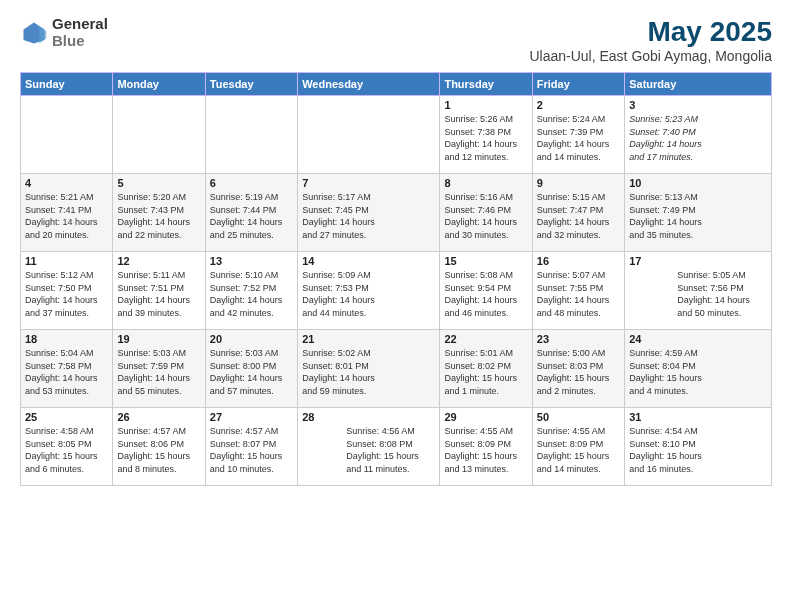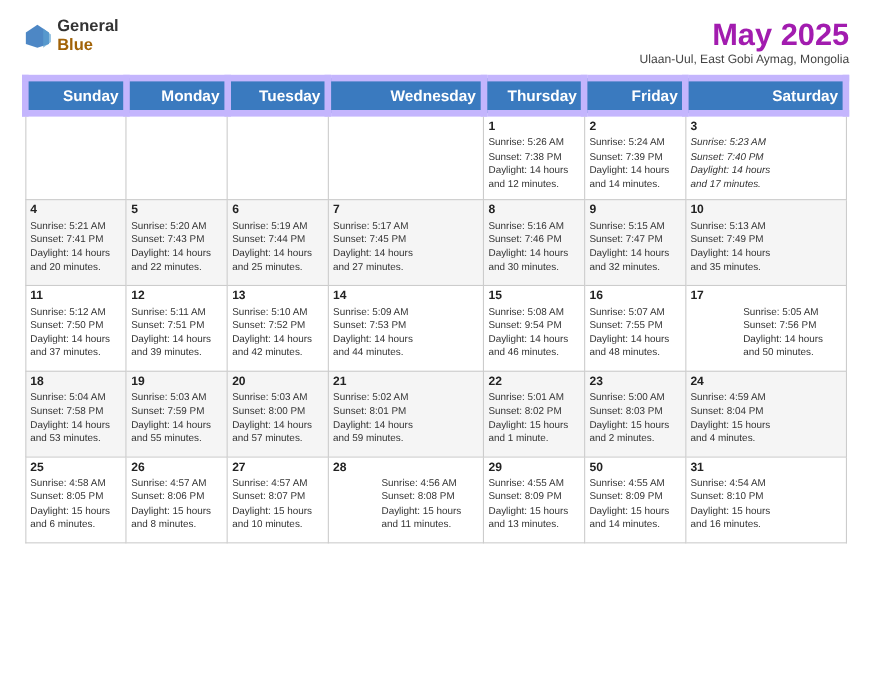--- a/index.html
+++ b/index.html
@@ -25,50 +25,50 @@
       display: flex;
       align-items: center;
       gap: 4px;
     }
     .logo-text {
       font-size: 15px;
       font-weight: bold;
       line-height: 1.1;
     }
     .logo-general { color: #333; }
-    .logo-blue { color: #a16207; }
+    .logo-blue { color: #737373; }
     .logo-icon {
       width: 28px;
       height: 28px;
     }
     .title-block {
       text-align: right;
     }
     .main-title {
       font-size: 28px;
       font-weight: bold;
-      color: #a21caf;
+      color: #0c4a6e;
     }
     .subtitle {
-      font-size: 11px;
+      font-size: 14px;
       color: #444;
     }
     .calendar {
       width: 100%;
       border-collapse: collapse;
       font-size: 10px;
     }
     .calendar thead tr th {
       background: #3a7abf;
       color: #fff;
       padding: 5px 4px;
-      font-size: 14px;
+      font-size: 11px;
       font-weight: bold;
-      border: 6px solid #c4b5fd;
-      text-align: right;
+      border: 1px solid #c4b5fd;
+      text-align: left;
     }
     .calendar tbody tr td {
       border: 1px solid #ccc;
       vertical-align: top;
       padding: 3px 4px;
       height: 78px;
       background: #fff;
       font-size: 9.5px;
       color: #222;
     }

